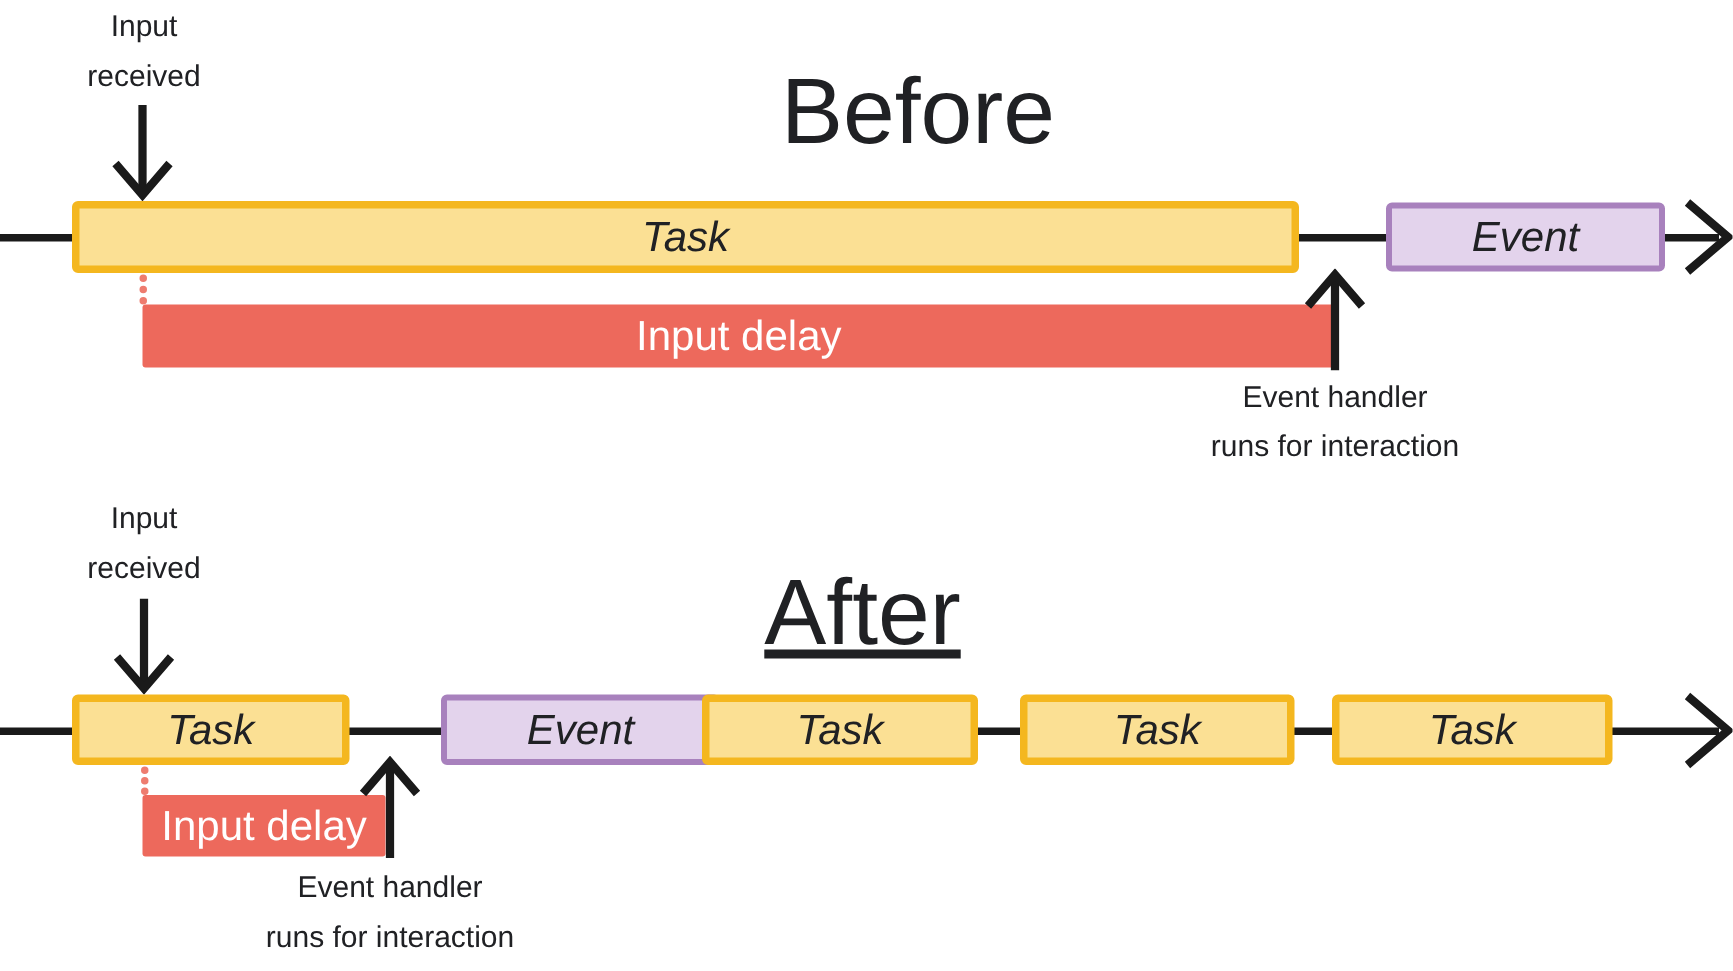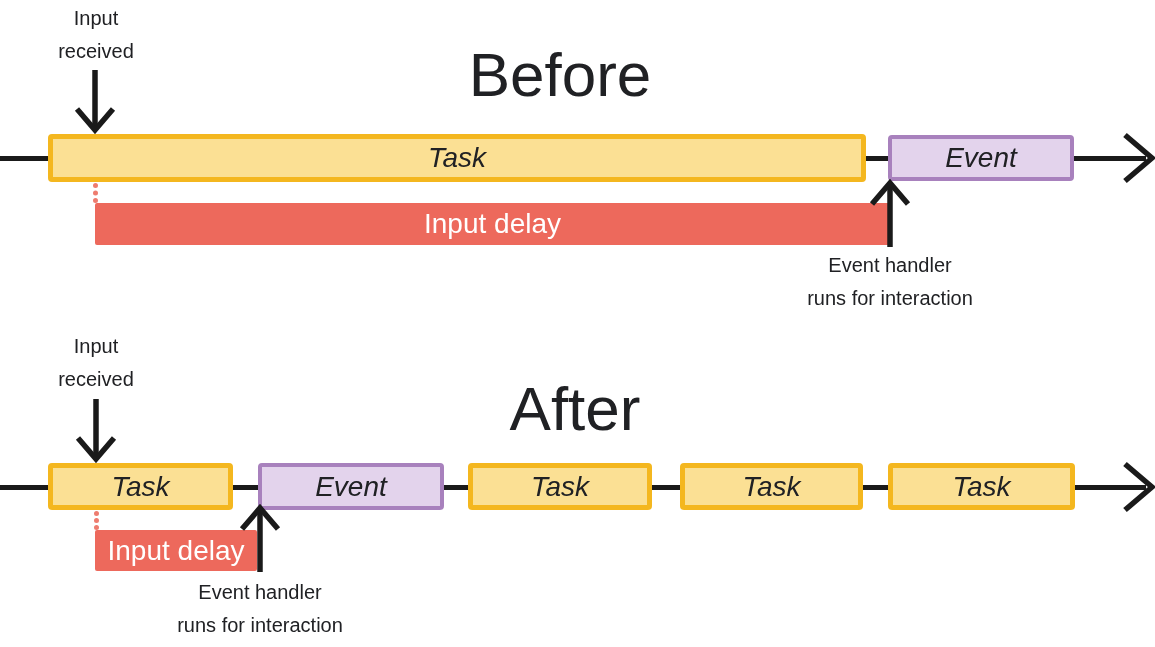--- a/index.html
+++ b/index.html
@@ -38,20 +38,21 @@
     z-index:2;
     font-style:italic;
   }
   .bar.task{
     background:var(--task-fill);
     border:5px solid var(--task-border);
   }
   .bar.event{
     background:var(--event-fill);
     border:4px solid var(--event-border);
+    margin-left:36px;
   }
   .bar-label{
     font-size:28px;
     line-height:1;
     color:var(--text);
     white-space:nowrap;
   }
   .delay-bar{
     position:absolute;
     background:var(--input-delay-fill);
@@ -106,21 +107,21 @@
     <div class="note" style="left:96px;top:2px;transform:translateX(-50%);">
       <span>Input</span>
       <span>received</span>
     </div>
 
     <svg class="arrow-svg" style="left:73px;top:70px;" width="44" height="64" viewBox="0 0 44 64">
       <line x1="22" y1="0" x2="22" y2="57" stroke="currentColor" stroke-width="5.5"></line>
       <polyline points="4,39 22,60 40,39" fill="none" stroke="currentColor" stroke-width="5.5" stroke-linejoin="miter"></polyline>
     </svg>
 
-    <div class="section-title" style="left:560px;top:44px;">Before</div>
+    <div class="section-title" style="left:612px;top:44px;">Before</div>
 
     <div class="timeline" style="left:0;top:156px;width:1146px;"></div>
     <svg class="arrow-svg" style="left:1120px;top:130px;" width="36" height="56" viewBox="0 0 36 56">
       <polyline points="5,5 32,28 5,51" fill="none" stroke="currentColor" stroke-width="5.5" stroke-linejoin="miter"></polyline>
     </svg>
 
     <div class="bar task" style="left:48px;top:134px;width:818px;height:48px;">
       <span class="bar-label">Task</span>
     </div>
 
@@ -151,21 +152,21 @@
     <div class="note" style="left:96px;top:330px;transform:translateX(-50%);">
       <span>Input</span>
       <span>received</span>
     </div>
 
     <svg class="arrow-svg" style="left:74px;top:399px;" width="44" height="64" viewBox="0 0 44 64">
       <line x1="22" y1="0" x2="22" y2="57" stroke="currentColor" stroke-width="5.5"></line>
       <polyline points="4,39 22,60 40,39" fill="none" stroke="currentColor" stroke-width="5.5" stroke-linejoin="miter"></polyline>
     </svg>
 
-    <div class="section-title" style="left:575px;top:378px;">After</div>
+    <div class="section-title" style="left:575px;top:378px;text-decoration:underline;">After</div>
 
     <div class="timeline" style="left:0;top:485px;width:1146px;"></div>
     <svg class="arrow-svg" style="left:1120px;top:459px;" width="36" height="56" viewBox="0 0 36 56">
       <polyline points="5,5 32,28 5,51" fill="none" stroke="currentColor" stroke-width="5.5" stroke-linejoin="miter"></polyline>
     </svg>
 
     <div class="bar task" style="left:48px;top:463px;width:185px;height:47px;">
       <span class="bar-label">Task</span>
     </div>
 

